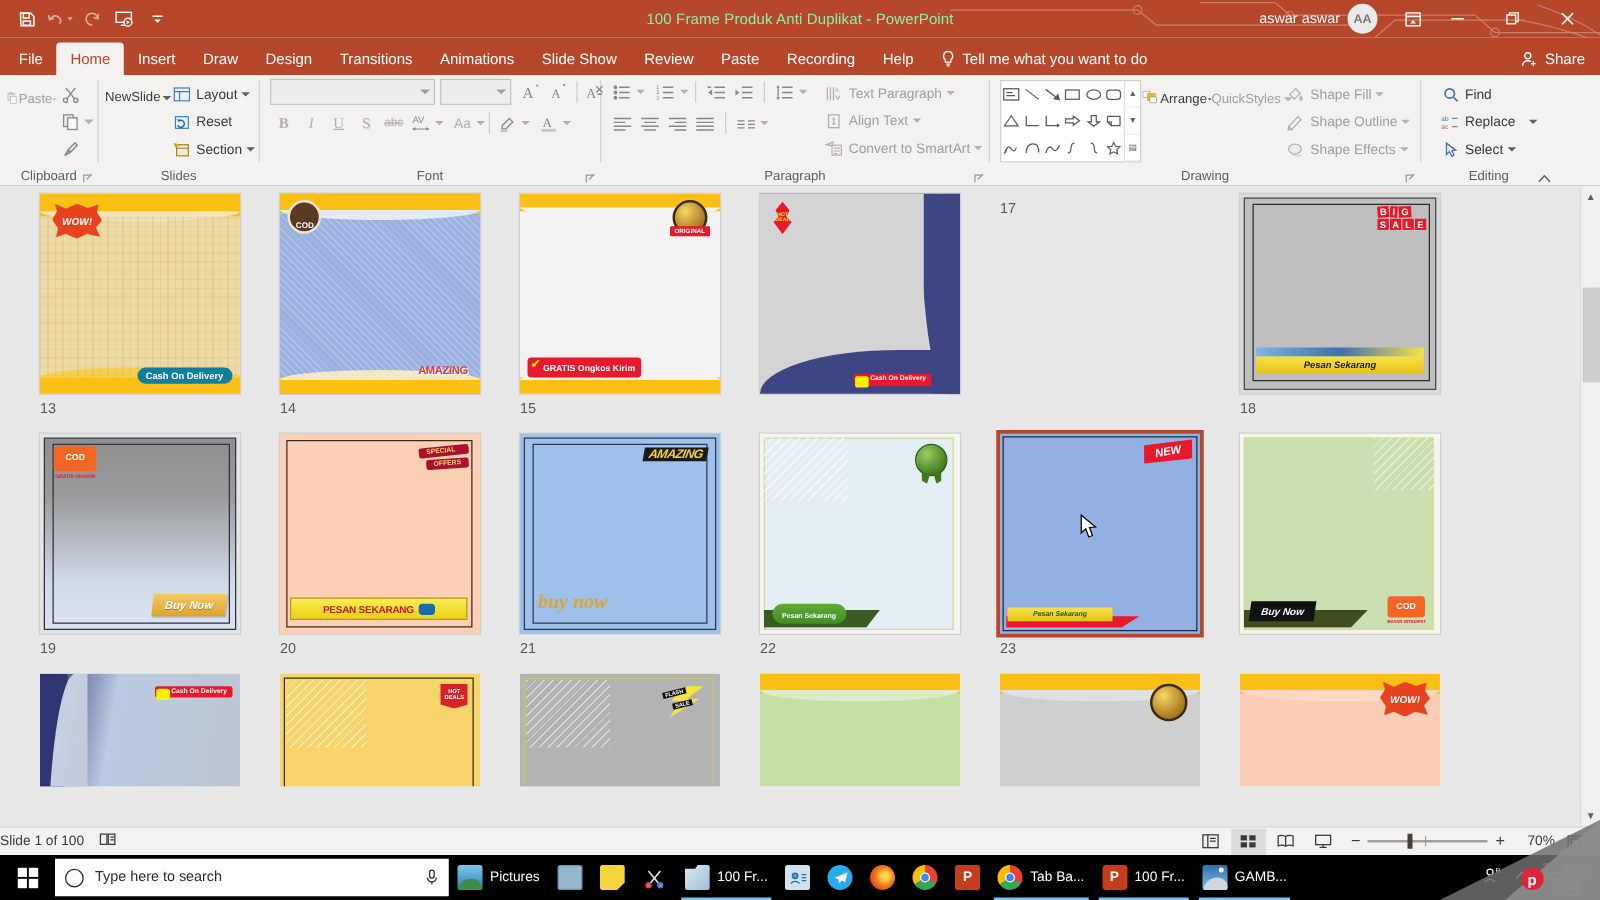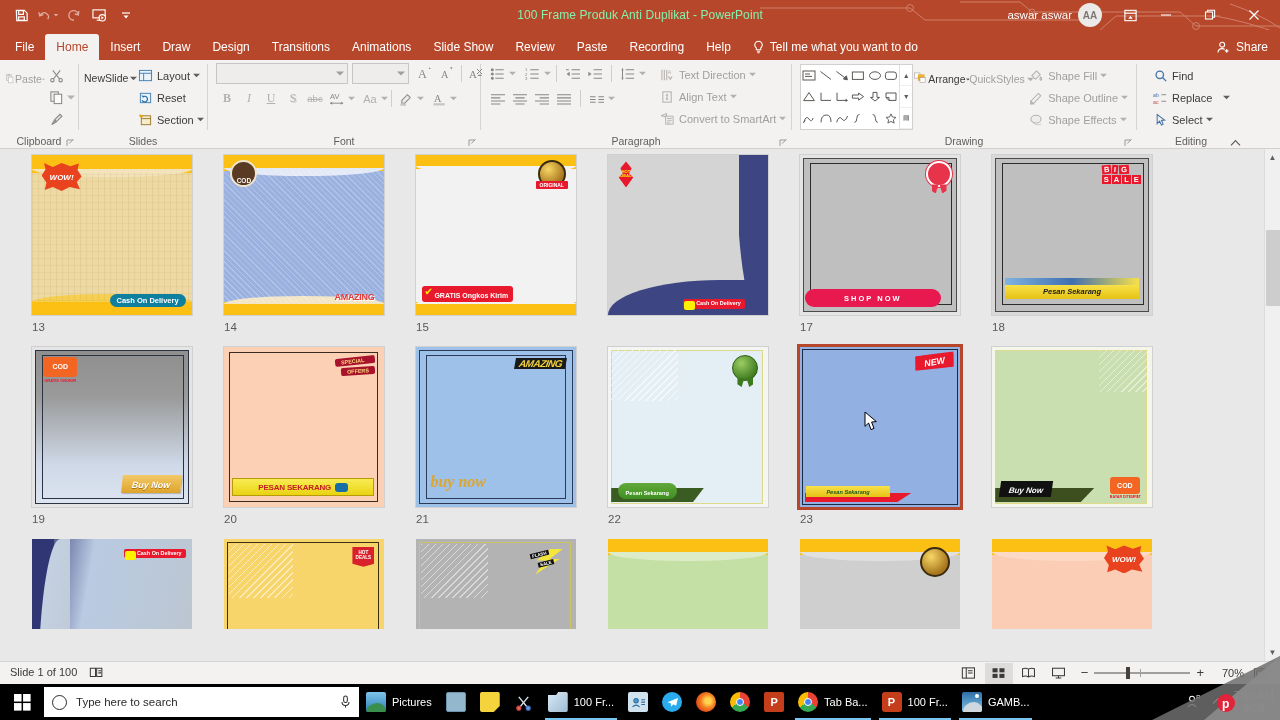--- a/index.html
+++ b/index.html
@@ -190,21 +190,21 @@
   .vs-arrow { height: 17px; width: 16px; display: flex; align-items: center; justify-content: center; color: #606060; font-size: 8px; }
   .vs-track { flex: 1; width: 16px; background: #f0f0f0; position: relative; }
   .vs-thumb { position: absolute; left: 1px; width: 14px; background: #cdcdcd; border-radius: 1px; }
 
   
   .statusbar {
     position: absolute; left: 0; right: 0; bottom: 36px; height: 23px;
     background: #f3f2f1; border-top: 1px solid #d8d6d4;
     display: flex; align-items: center; font-size: 11px; color: #3b3a39;
   }
-  .sb-left { display: flex; gap: 12px; padding-left: 10px; }
+  .sb-left { display: flex; align-items: center; gap: 12px; }
   .sb-right { margin-left: auto; display: flex; align-items: center; padding-right: 6px; gap: 2px; }
   .viewbtn { width: 28px; height: 21px; display: flex; align-items: center; justify-content: center; color: #3b3a39; }
   .viewbtn.active { background: #dedcda; }
   .zoomslider { display: flex; align-items: center; gap: 6px; margin: 0 6px; }
   .zs-track { width: 96px; height: 2px; background: #a19f9d; position: relative; }
   .zs-tick { position: absolute; top: -3px; left: 46px; width: 1px; height: 8px; background: #a19f9d; }
   .zs-handle { position: absolute; top: -5px; left: 32px; width: 4px; height: 12px; background: #46403c; }
   .zpct { width: 32px; text-align: right; }
 
   
@@ -670,21 +670,21 @@
       </div>
       <div style="display:flex;flex-direction:column;gap:1px;padding-left:10px;padding-top:1px">
         <div class="smallbtn disabled">
           <span class="iconbox">
             <svg width="15" height="14" viewBox="0 0 16 15" fill="none" stroke="#b3b0ad" stroke-width="1.1">
                 <path d="M2 2v11M4.6 2v11M7.2 2v11"></path>
                 <text x="8.4" y="6" font-size="5.5" fill="#b3b0ad" stroke="none" font-family="Liberation Sans, sans-serif">A</text>
                 <path d="M9 9 l2 3 2-3"></path>
               </svg>
           </span>
-          <span>Text Direction</span>
+          <span>Text Paragraph</span>
           <svg width="7" height="5" viewBox="0 0 8 5" fill="#b3b0ad">
               <path d="M0 0.6h8L4 4.4z"></path>
             </svg>
         </div>
         <div class="smallbtn disabled">
           <span class="iconbox">
             <svg width="15" height="14" viewBox="0 0 16 15" fill="none" stroke="#b3b0ad" stroke-width="1.1">
                 <rect x="3" y="2" width="9" height="11"></rect>
                 <path d="M7.5 4.4v6.2"></path>
                 <path d="M7.5 4 L6 6h3z" fill="#b3b0ad" stroke="none"></path>
@@ -1035,36 +1035,20 @@
               <div style="background:#e8192c;border-radius:2px;padding:2px 4px 2px 13px;position:relative">
                 <span style="position:absolute;left:1px;top:2px;width:11px;height:9px;background:#fff000;border-radius:2px"></span>
                 <span style="font-size:5.4px;font-weight:bold;color:#fff;white-space:nowrap;line-height:5.6px;display:block">Cash On Delivery</span>
               </div>
             </div>
           </div>
         </div>
       </div>
 
       <div class="cell">
-        <div class="thumbwrap">
-          <div class="thumb" style="background:#e4e4e4">
-            <div style="position:absolute;inset:2% 2% 2% 2%;background:#bfbfbf;border:1.5px solid #4a4a4a"></div>
-            <div style="position:absolute;inset:5% 5% 6% 6%;border:1.2px solid #2c2c2c"></div>
-            <div class="badge-tr" style="right:5%;top:4%">
-              <div class="rosette"></div>
-              <div style="display:flex;gap:1px;justify-content:center;margin-top:-3px">
-                <div style="width:7px;height:9px;background:#e8344a;clip-path:polygon(0 0,100% 0,60% 100%,0 70%)"></div>
-                <div style="width:7px;height:9px;background:#e8344a;clip-path:polygon(0 0,100% 0,100% 70%,40% 100%)"></div>
-              </div>
-            </div>
-            <div style="position:absolute;left:3%;right:12%;bottom:5%;height:11%;background:#e8194f;border-radius:10px;display:flex;align-items:center;justify-content:center">
-              <span style="font-size:7.5px;font-weight:bold;color:#fff;letter-spacing:2px">SHOP NOW</span>
-            </div>
-          </div>
-        </div>
         <div class="snum">17</div>
       </div>
 
       <div class="cell">
         <div class="thumbwrap">
           <div class="thumb" style="background:#d9d9d9">
             <div style="position:absolute;inset:2% 2% 2% 2%;background:#bfbfbf;border:1.5px solid #4a4a4a"></div>
             <div style="position:absolute;inset:5% 5% 6% 6%;border:1.2px solid #2c2c2c"></div>
             <div class="badge-tr" style="right:7%;top:6%">
               <div style="display:flex;gap:1px">

